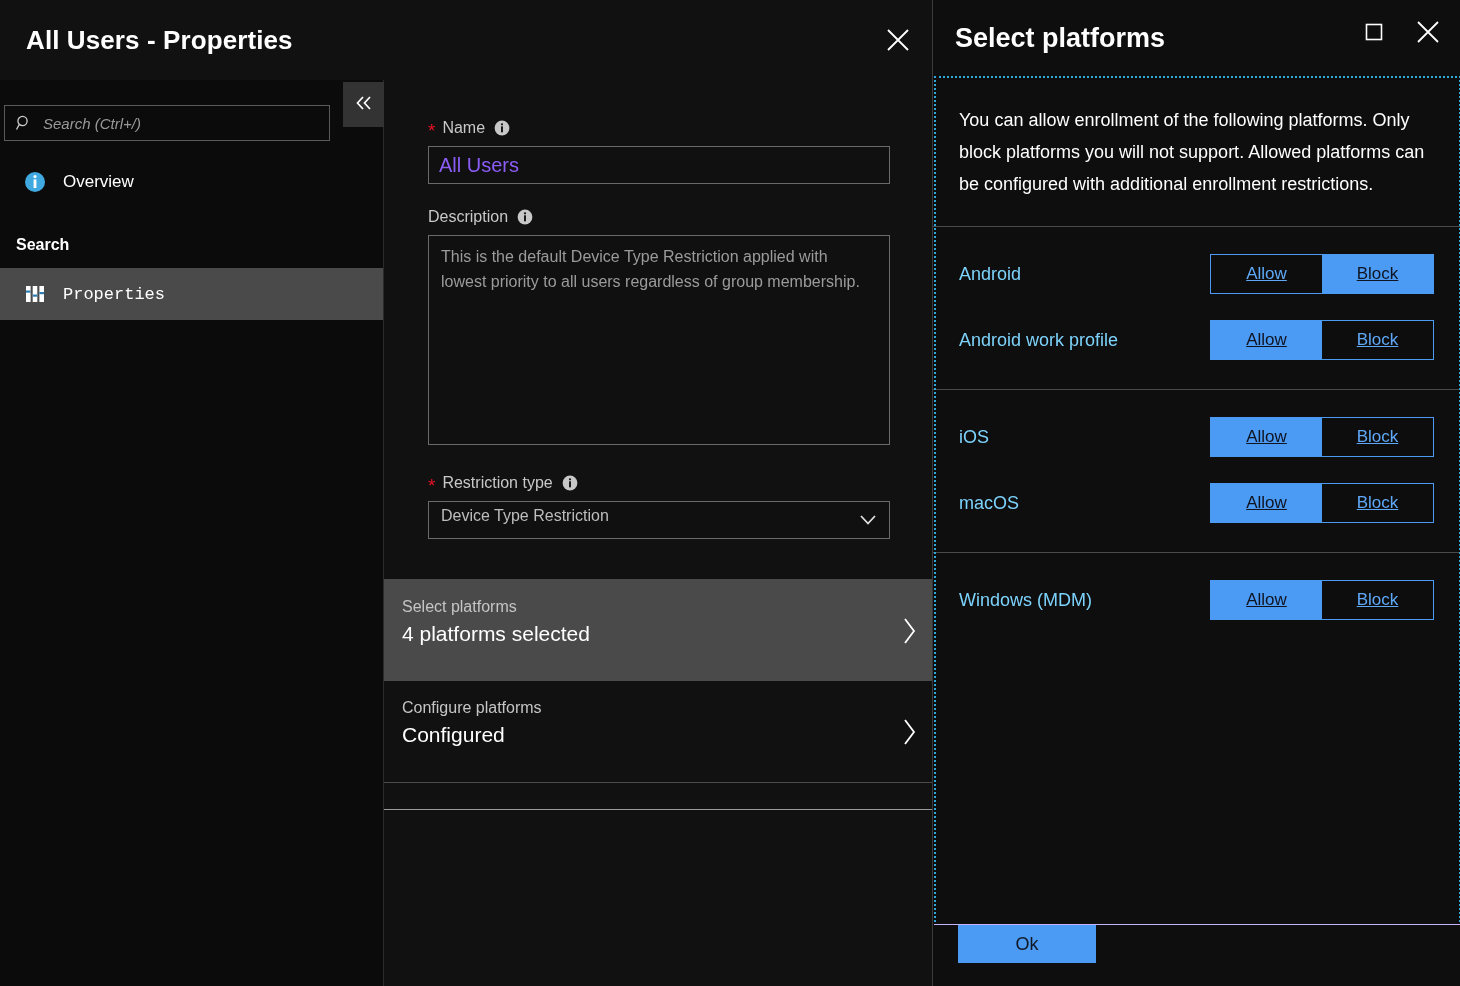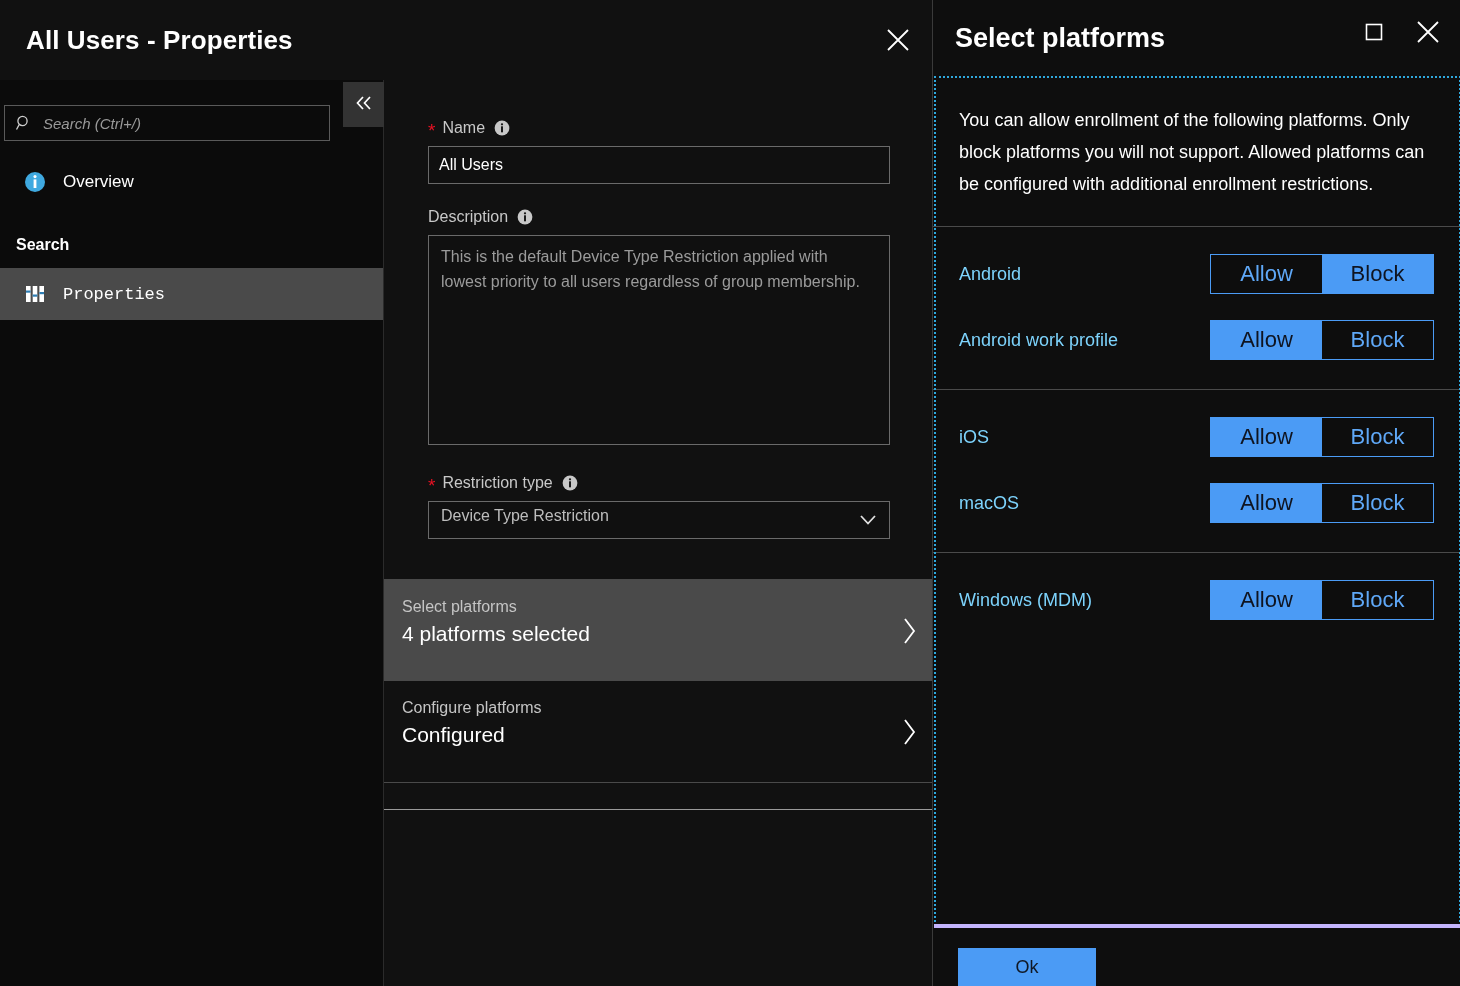--- a/index.html
+++ b/index.html
@@ -117,21 +117,21 @@
     display: flex; align-items: center;
     color: #c8c8c8; font-size: 16px;
     margin-bottom: 9px;
   }
   .req-star { color: #e81123; font-size: 19px; margin-right: 7px; line-height: 1; position: relative; top: 3px;}
   .info-icon { margin-left: 9px; width: 16px; height: 16px; display:block; cursor: pointer;}
   .text-input {
     width: 462px; height: 38px;
     background: #101010;
     border: 1px solid #6a6a6a;
-    color: #ffffff; font-size: 16px;
+    color: #8b5cf6; font-size: 20px;
     padding: 0 10px;
     font-family: "Liberation Sans", sans-serif;
     outline: none;
   }
   .text-area {
     width: 462px; height: 210px;
     background: #101010;
     border: 1px solid #6a6a6a;
     color: #9b9b9b; font-size: 16px;
     padding: 9px 12px;
@@ -217,33 +217,34 @@
   .plat-name { color: #7dd3fc; font-size: 18px; flex: 1 1 auto; }
   .toggle {
     display: flex;
     width: 224px; height: 40px;
     border: 1px solid #4b9bf5;
     flex: 0 0 auto;
   }
   .toggle-seg {
     flex: 1 1 50%;
     display: flex; align-items: center; justify-content: center;
-    font-size: 22px;
+    font-size: 17px;
     cursor: pointer;
     user-select: none;
+    text-decoration: underline;
   }
   .toggle-seg.off { background: #0d0d0d; color: #5fa8f7; }
   .toggle-seg.on { background: #4b9bf5; color: #0f1420; }
 
   .rp-footer {
     position: absolute; left: 1px; bottom: 0;
     width: 527px; height: 62px;
-    border-top: 4px solid #c4b5fd;
+    border-top: 1px solid #c4b5fd;
     background: #0e0e0e;
-    display: flex; align-items: flex-end;
+    display: flex; align-items: flex-start;
     padding-left: 24px;
   }
   .ok-btn {
     width: 138px; height: 38px;
     background: #4b9bf5;
     color: #101824; font-size: 18px;
     border: none;
     display: flex; align-items: center; justify-content: center;
     cursor: pointer;
     font-family: "Liberation Sans", sans-serif;

